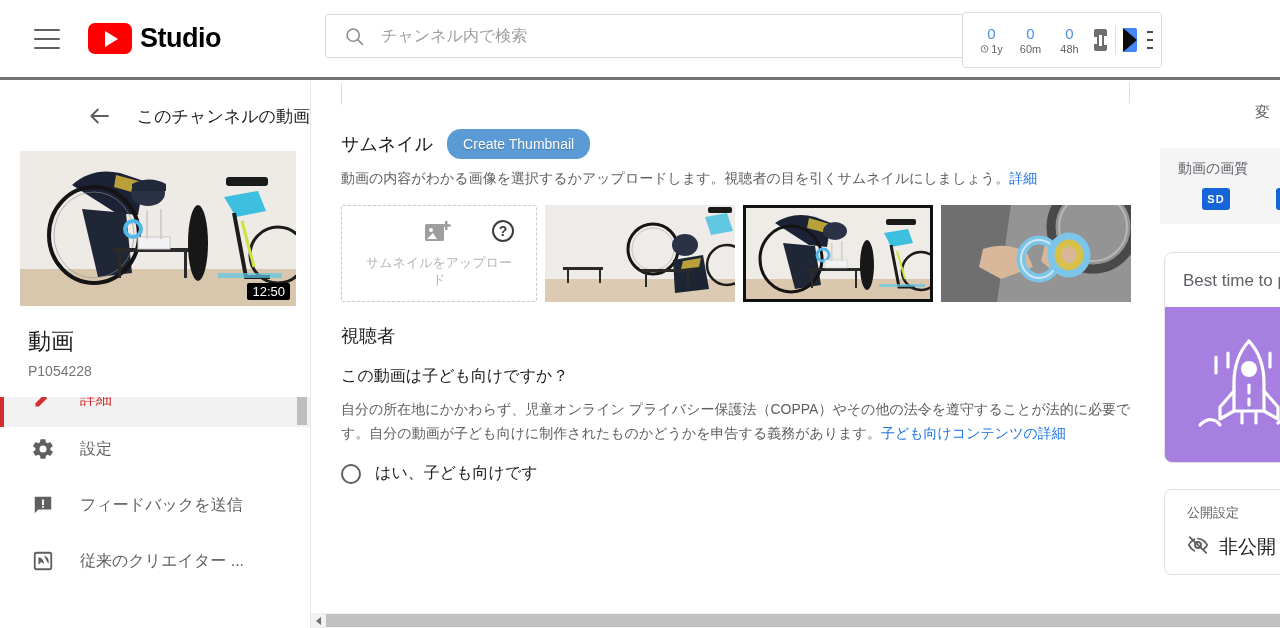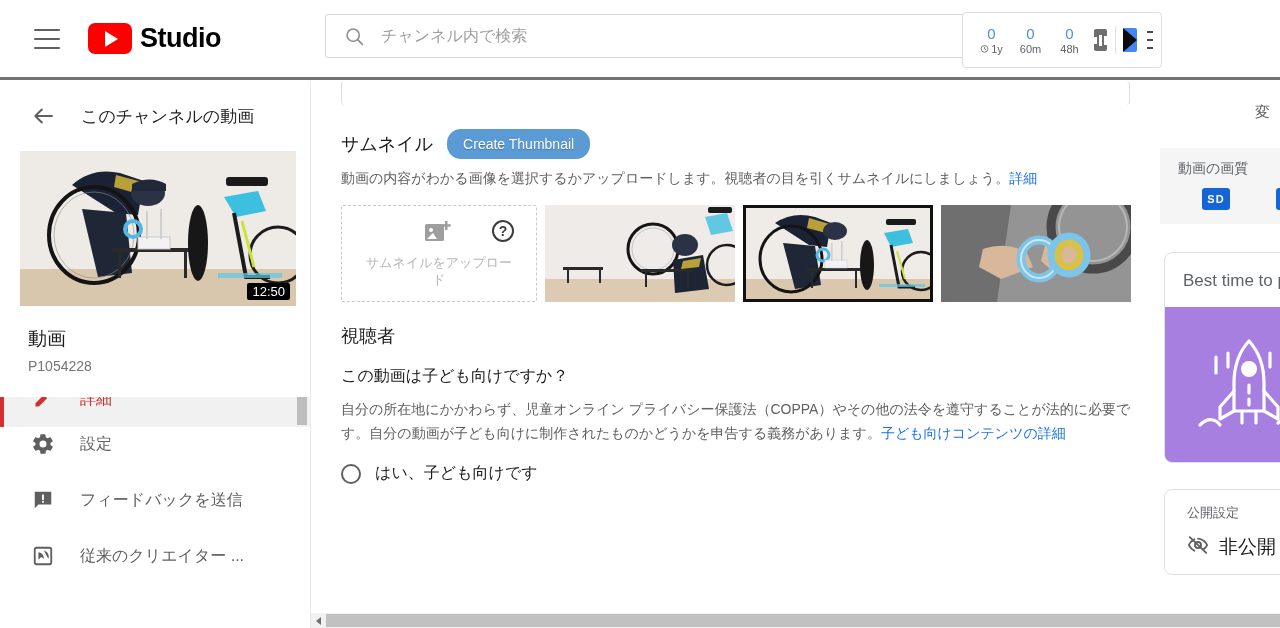--- a/index.html
+++ b/index.html
@@ -79,33 +79,33 @@
   .iq-label { position:absolute; left:2px; top:50%; transform:translateY(-50%); font-size:7px; color:#fff; font-weight:bold;}
   .menu-btn { width: 24px; height: 18px; margin-left: 10px; margin-right:8px;
     display:flex; flex-direction:column; justify-content:space-between; cursor:pointer; }
   .menu-btn span { height:2px; background:#4a4a4a; display:block; }
 
   
   .sidebar {
     position: absolute; top: 81px; left: 0; width: 311px; height: 547px;
     background: #fff; border-right: 1px solid #e8e8e8; overflow:hidden;
   }
-  .sb-head { display:flex; align-items:center; height: 70px; padding-left: 27px; }
+  .sb-head { display:flex; align-items:center; height: 70px; padding-left: 27px; justify-content: flex-end; }
   .back-arrow { width: 34px; height: 34px; display:flex; align-items:center; justify-content:center; cursor:pointer; }
   .sb-title { font-size: 17px; color:#222; margin-left: 20px; }
   .sb-thumb {
     margin: 0 20px; width: 276px; height: 155px;
     background: linear-gradient(170deg,#eceae7 0%,#e6e3df 40%,#d9d5d0 100%);
     position: relative; overflow:hidden; cursor:pointer;
   }
   .dur-badge {
     position:absolute; right: 6px; bottom: 6px; background:#000; color:#fff;
     font-size: 13px; padding: 1px 5px; border-radius: 2px; font-weight:500;
   }
-  .sb-vidlabel { font-size: 19px; color:#1a1a1a; margin: 20px 0 0 28px; }
+  .sb-vidlabel { font-size: 23px; color:#1a1a1a; margin: 20px 0 0 28px; }
   .sb-vidname { font-size: 14px; color:#757575; margin: 6px 0 0 28px; }
 
   .sb-menu { margin-top: 12px; }
   .sb-item {
     display:flex; align-items:center; height: 56px; padding-left: 28px; cursor:pointer; position:relative;
   }
   .sb-item .sb-ico { width: 30px; display:flex; align-items:center; justify-content:center; }
   .sb-item .sb-lbl { font-size: 16px; color: #5f5f5f; margin-left: 22px; }
   .sb-item.active { background:#f1f1f1; }
   .sb-item.active::before { content:""; position:absolute; left:0; top:0; width:4px; height:100%; background:#d32f2f; }

